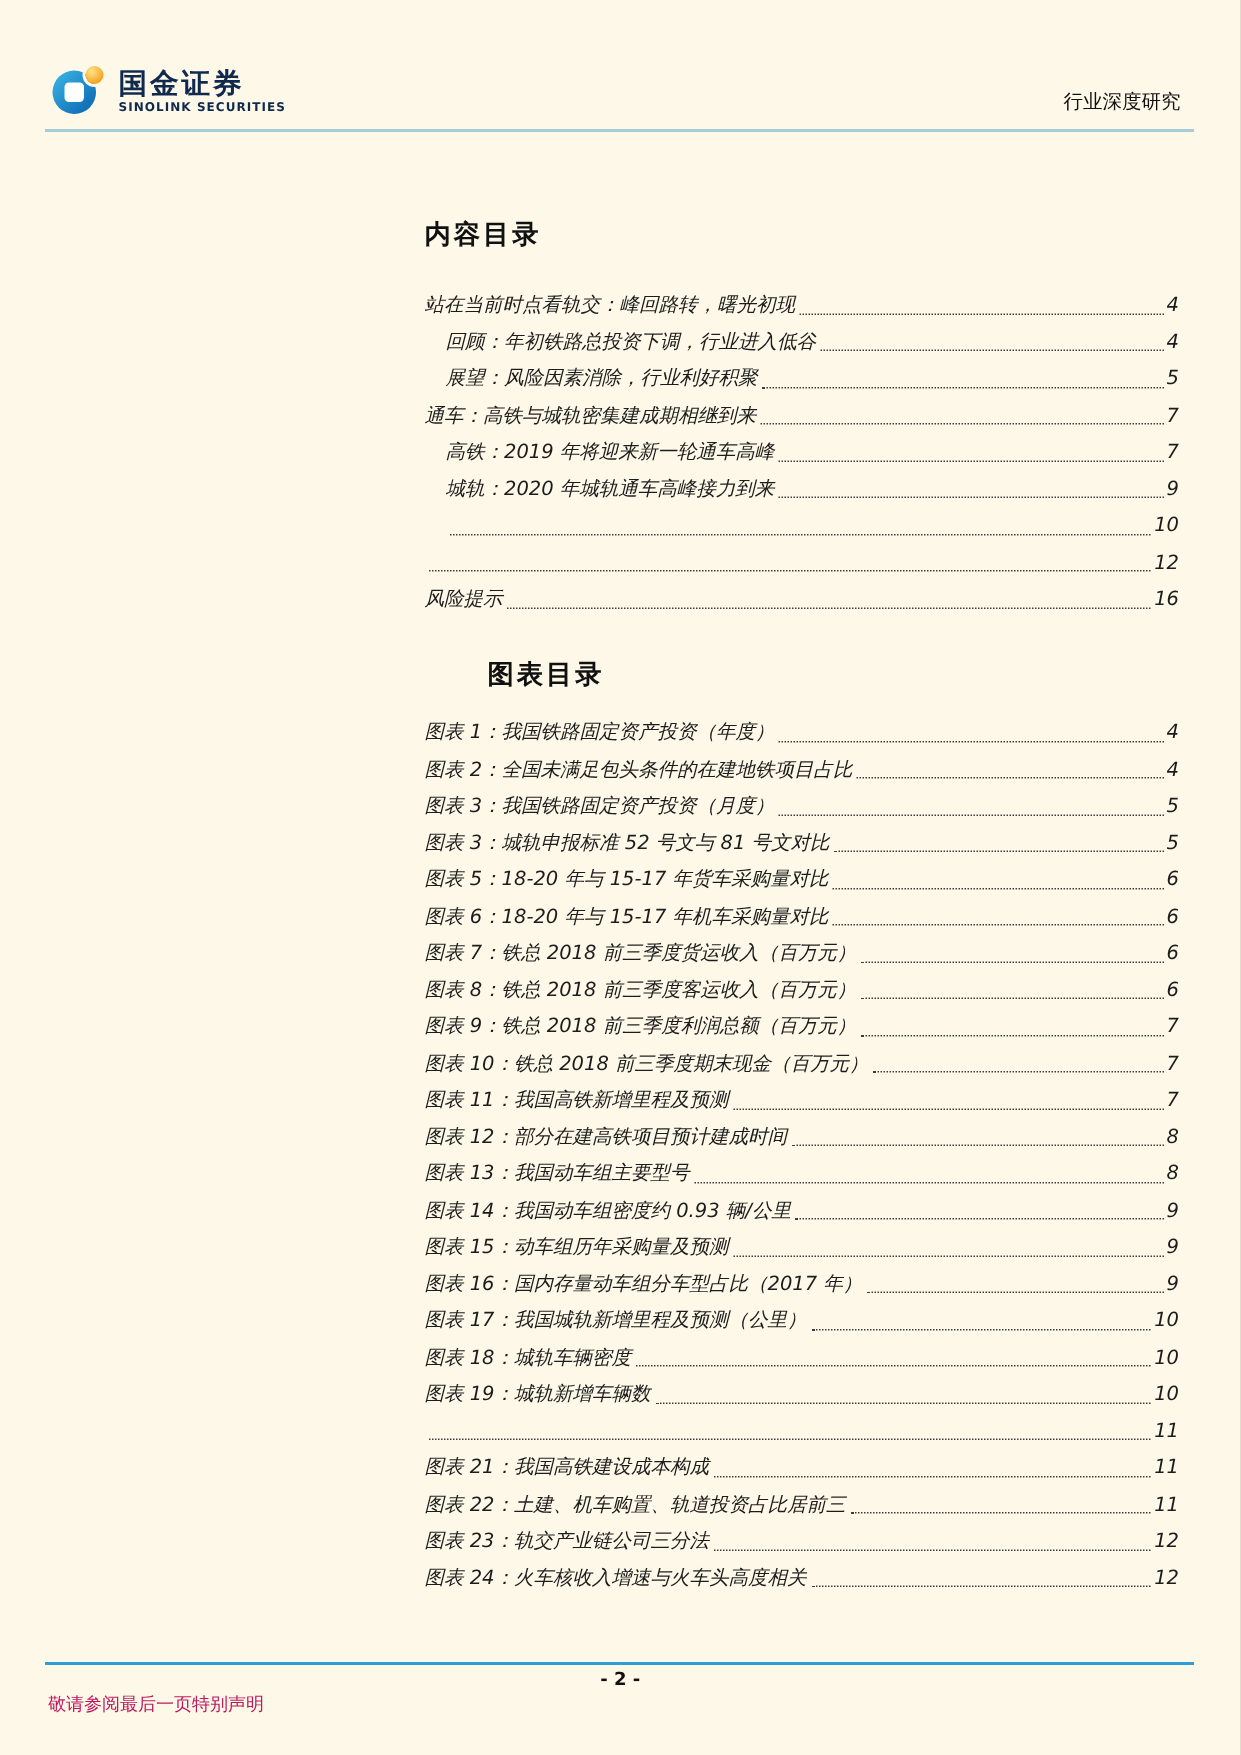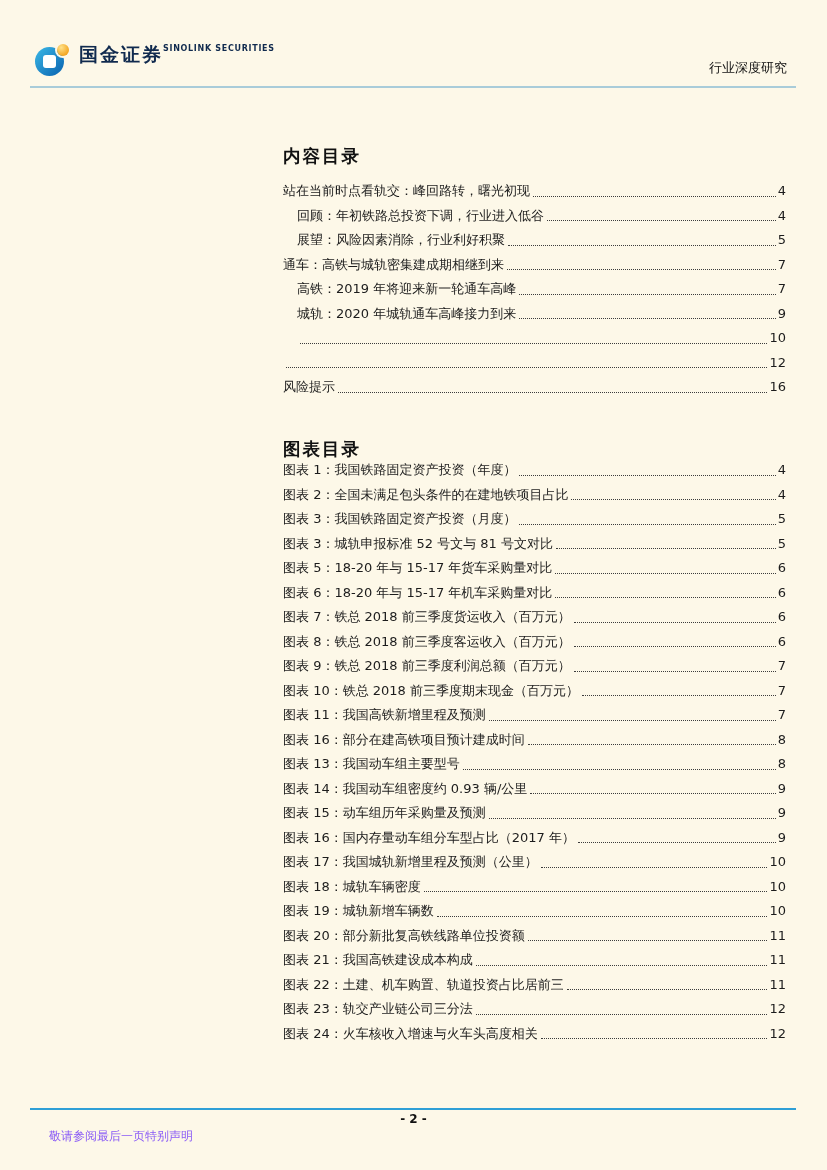--- a/index.html
+++ b/index.html
@@ -23,42 +23,42 @@
   }
   .logo-square {
     position:absolute; left:8px; top:11px; width:13px; height:13px;
     background:#ffffff; border-radius:3px;
   }
   .logo-ball {
     position:absolute; left:22px; top:0; width:12px; height:12px; border-radius:50%;
     background:radial-gradient(circle at 35% 30%, #ffe28a 0%, #f2a31d 75%);
     box-shadow:0 0 0 2px #fdf8e8;
   }
-  .logo-text { display:flex; justify-content:center; }
+  .logo-text { display:flex; flex-direction:column; justify-content:center; }
   .logo-cn {
     font-family:"DejaVu Sans", sans-serif; font-weight:bold;
     font-size:19px; line-height:21px; letter-spacing:2px; color:#102a4e;
   }
   .logo-en {
     font-family:"DejaVu Sans", sans-serif; font-weight:bold;
     font-size:8px; letter-spacing:0.7px; color:#102a4e;
   }
   .tagline { position:absolute; right:9px; bottom:9px; font-size:13px; color:#111; }
 
   
   .content { position:absolute; left:283px; top:0; width:503px; }
   .section-title {
     position:absolute; left:0; margin:0;
     font-size:17.5px; font-weight:bold; letter-spacing:2px; color:#111;
   }
   .toc-title { top:144px; }
-  .fig-title { top:437px; }
+  .fig-title { top:437px;margin-left:42px; }
   .list { position:absolute; left:0; right:0; }
-  .toc-list { top:179px; }
-  .fig-list { top:458px; }
+  .toc-list { top:192px;font-style:italic; }
+  .fig-list { top:477px;font-style:italic; }
 
   .toc-row {
     display:flex; align-items:baseline; height:24.5px;
     font-size:13px; line-height:24.5px; white-space:nowrap;
     font-family:"DejaVu Sans", serif; 
   }
   .toc-row.indent { padding-left:14px; }
   .toc-label { white-space:nowrap; }
   .leader {
     flex:1; min-width:12px; align-self:flex-end;
@@ -68,21 +68,21 @@
 
   
   .footer-rule {
     position:absolute; left:30px; right:31px; top:1108px;
     border-top:2px solid #2e9fd6;
   }
   .page-num {
     position:absolute; left:0; right:0; top:1112px; text-align:center;
     font-family:"DejaVu Sans", sans-serif; font-weight:bold; font-size:12px; color:#111;
   }
-  .disclaimer { position:absolute; left:49px; top:1128px; font-size:12px; color:#8b5cf6; }
+  .disclaimer { position:absolute; left:32px; top:1128px; font-size:12px; color:#be185d; }
 </style>
 </head>
 <body>
 
 <div class="page">
 
   <header class="header">
     <div class="logo">
       <span class="logo-mark">
         <span class="logo-circle"></span>
@@ -196,21 +196,21 @@
           <span class="toc-label">图表 10：铁总 2018 前三季度期末现金（百万元）</span>
           <span class="leader"></span>
           <span class="toc-page">7</span>
         </div>
         <div class="toc-row">
           <span class="toc-label">图表 11：我国高铁新增里程及预测</span>
           <span class="leader"></span>
           <span class="toc-page">7</span>
         </div>
         <div class="toc-row">
-          <span class="toc-label">图表 16：部分在建高铁项目预计建成时间</span>
+          <span class="toc-label">图表 12：部分在建高铁项目预计建成时间</span>
           <span class="leader"></span>
           <span class="toc-page">8</span>
         </div>
         <div class="toc-row">
           <span class="toc-label">图表 13：我国动车组主要型号</span>
           <span class="leader"></span>
           <span class="toc-page">8</span>
         </div>
         <div class="toc-row">
           <span class="toc-label">图表 14：我国动车组密度约 0.93 辆/公里</span>
@@ -236,21 +236,20 @@
           <span class="toc-label">图表 18：城轨车辆密度</span>
           <span class="leader"></span>
           <span class="toc-page">10</span>
         </div>
         <div class="toc-row">
           <span class="toc-label">图表 19：城轨新增车辆数</span>
           <span class="leader"></span>
           <span class="toc-page">10</span>
         </div>
         <div class="toc-row">
-          <span class="toc-label">图表 20：部分新批复高铁线路单位投资额</span>
           <span class="leader"></span>
           <span class="toc-page">11</span>
         </div>
         <div class="toc-row">
           <span class="toc-label">图表 21：我国高铁建设成本构成</span>
           <span class="leader"></span>
           <span class="toc-page">11</span>
         </div>
         <div class="toc-row">
           <span class="toc-label">图表 22：土建、机车购置、轨道投资占比居前三</span>

